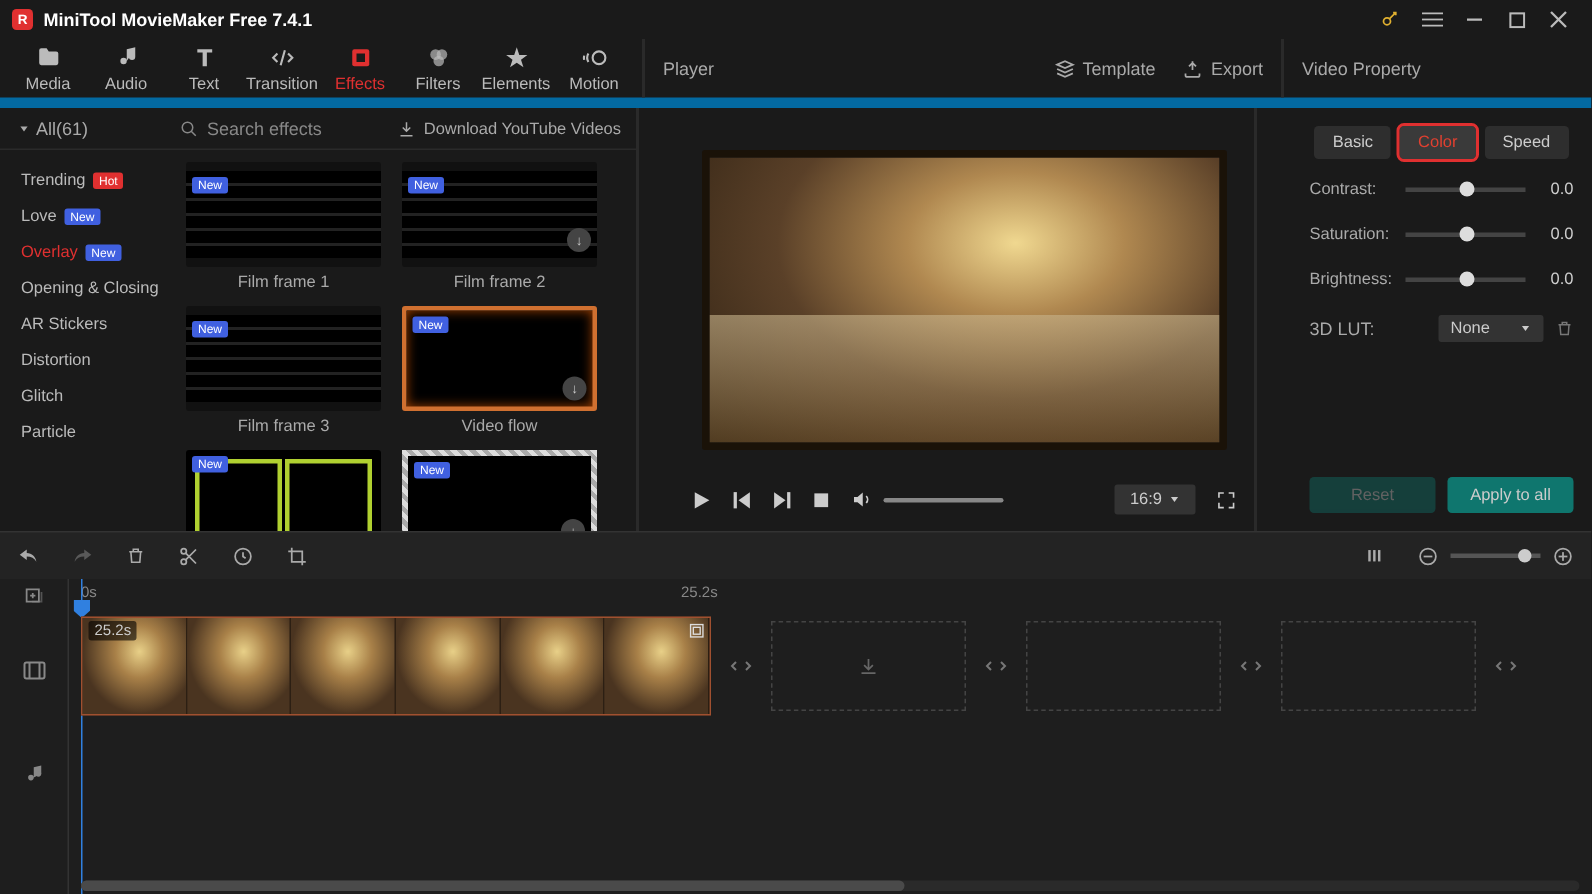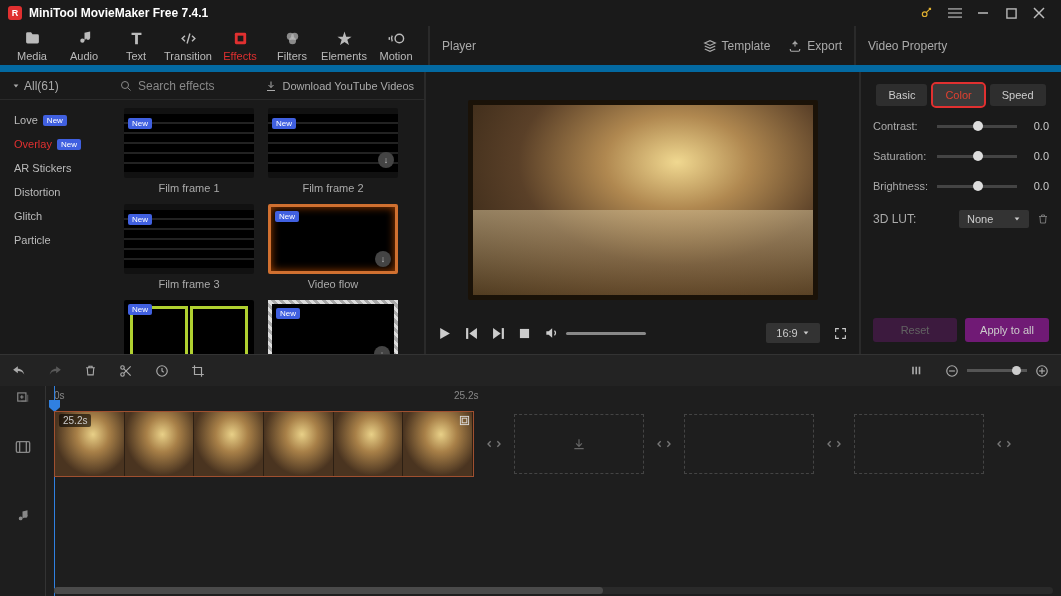--- a/index.html
+++ b/index.html
@@ -11,21 +11,21 @@
 .titlebar .tb-btn { width: 28px; height: 22px; display: flex; align-items: center; justify-content: center; color: #bbb; cursor: pointer; }
 .titlebar .key { color: #e0b030; }
 .maintabs { height: 46px; display: flex; border-bottom: 7px solid #0369a1; }
 .maintabs .tabgroup { display: flex; padding: 0 6px; }
 .maintabs .tab { width: 52px; display: flex; flex-direction: column; align-items: center; justify-content: center; gap: 2px; color: #bbb; cursor: pointer; font-size: 11px; }
 .maintabs .tab.active { color: #e03030; }
 .maintabs .tab .ic { font-size: 16px; height: 18px; }
 .maintabs .panehdr { flex:1; display:flex; align-items:center; padding:0 12px; border-left:2px solid #2a2a2a; color:#aaa; }
 .maintabs .panehdr.player .right { margin-left:auto; display:flex; gap:18px; }
 .maintabs .hdrbtn { display:flex; align-items:center; gap:5px; cursor:pointer; }
-.midrow { display:flex; height:282px; }
+.midrow { display:flex; height:282px;gap:23px; }
 .effects-panel { width:426px; display:flex; flex-direction:column; border-right:2px solid #2a2a2a; }
 .ep-top { display:flex; height:28px; border-bottom:1px solid #2a2a2a; align-items:center; }
 .ep-all { width:112px; padding-left:12px; display:flex; align-items:center; gap:4px; color:#aaa; cursor:pointer;}
 .ep-search { flex:1; display:flex; align-items:center; gap:6px; color:#888; padding-left:8px; }
 .ep-dl { display:flex; align-items:center; gap:6px; color:#aaa; padding:0 10px; cursor:pointer; font-size:11px;}
 .ep-body { flex:1; display:flex; overflow:hidden; }
 .ep-cats { width:112px; padding:8px 0; }
 .ep-cat { padding:6px 14px; display:flex; align-items:center; gap:5px; cursor:pointer; color:#bbb; font-size:11px; white-space:nowrap; overflow:hidden; }
 .ep-cat.active { color:#e03030; }
 .badge { font-size:8px; padding:1px 4px; border-radius:2px; color:#fff; }
@@ -60,21 +60,21 @@
 .prop-tab.active { background:#3a3a3a; color:#e04030; outline:2px solid #e03030;}
 .prop-row { display:flex; align-items:center; margin-bottom:18px; font-size:11px;}
 .prop-row .lbl { width:58px; color:#aaa;}
 .prop-row .sld { flex:1; height:3px; background:#444; position:relative; margin:0 6px;}
 .prop-row .sld .kn { position:absolute; left:45%; top:-4px; width:10px;height:10px;border-radius:5px;background:#ddd;}
 .prop-row .val { width:26px; text-align:right;}
 .prop-row select, .lut-sel { background:#333; border:none; color:#ccc; padding:3px 8px; border-radius:2px; font-size:11px; width:70px;}
 .lut-row { display:flex; align-items:center; gap:8px; margin-bottom:18px;}
 .lut-row .lbl{flex:1;color:#aaa;}
 .prop-btns { margin-top:auto; display:flex; gap:8px;}
-.prop-btn { flex:1; padding:6px; background:#701a75; border-radius:3px; text-align:center; cursor:pointer; font-size:11px;}
+.prop-btn { flex:1; padding:6px; background:#0f766e; border-radius:3px; text-align:center; cursor:pointer; font-size:11px;}
 .prop-btn.dis { opacity:.4; }
 .tl-toolbar { height:32px; background:#232323; display:flex; align-items:center; padding:0 12px; gap:22px; border-top:1px solid #333;}
 .tl-toolbar .ic { color:#aaa; cursor:pointer; font-size:13px;}
 .tl-toolbar .spacer{flex:1;}
 .tl-toolbar .zoom { display:flex; align-items:center; gap:8px;}
 .tl-toolbar .zbar { width:60px; height:3px; background:#555; position:relative;}
 .tl-toolbar .zbar .kn{position:absolute;right:6px;top:-3px;width:9px;height:9px;border-radius:5px;background:#ccc;}
 .timeline { height:210px; background:#1e1e1e; display:flex; }
 .tl-left { width:46px; display:flex; flex-direction:column; border-right:1px solid #333;}
 .tl-left .trk { flex:0 0 auto; display:flex; align-items:center; justify-content:center; color:#888; font-size:14px;}
@@ -246,26 +246,33 @@
       <div class="ep-dl">
         <svg width="12" height="12" viewBox="0 0 24 24" fill="none" stroke="currentColor" stroke-width="2">
             <path d="M12 3v12m-5-5l5 5 5-5M4 21h16"></path>
           </svg>
         <span>Download YouTube Videos</span>
       </div>
     </div>
     <div class="ep-body">
       <div class="ep-cats" id="ep-cats">
           <div class="ep-cat">
+            <span>Trending</span>
+            <span class="badge hot">Hot</span>
+          </div>
+          <div class="ep-cat">
             <span>Love</span>
             <span class="badge new">New</span>
           </div>
           <div class="ep-cat active">
             <span>Overlay</span>
             <span class="badge new">New</span>
+          </div>
+          <div class="ep-cat">
+            <span>Opening &amp; Closing</span>
           </div>
           <div class="ep-cat">
             <span>AR Stickers</span>
           </div>
           <div class="ep-cat">
             <span>Distortion</span>
           </div>
           <div class="ep-cat">
             <span>Glitch</span>
           </div>

